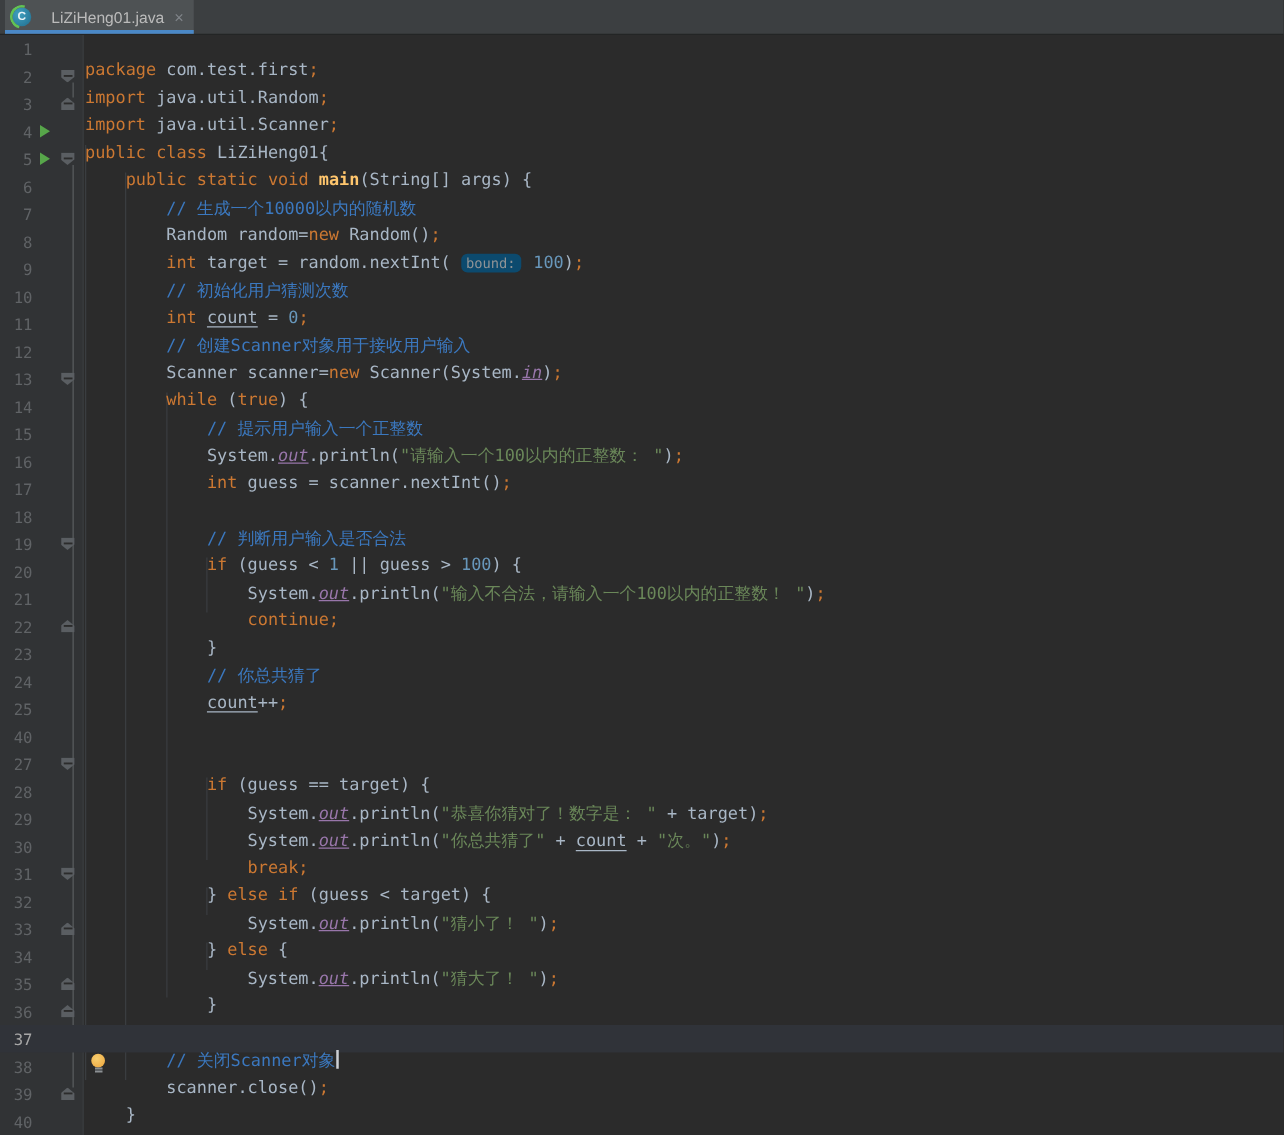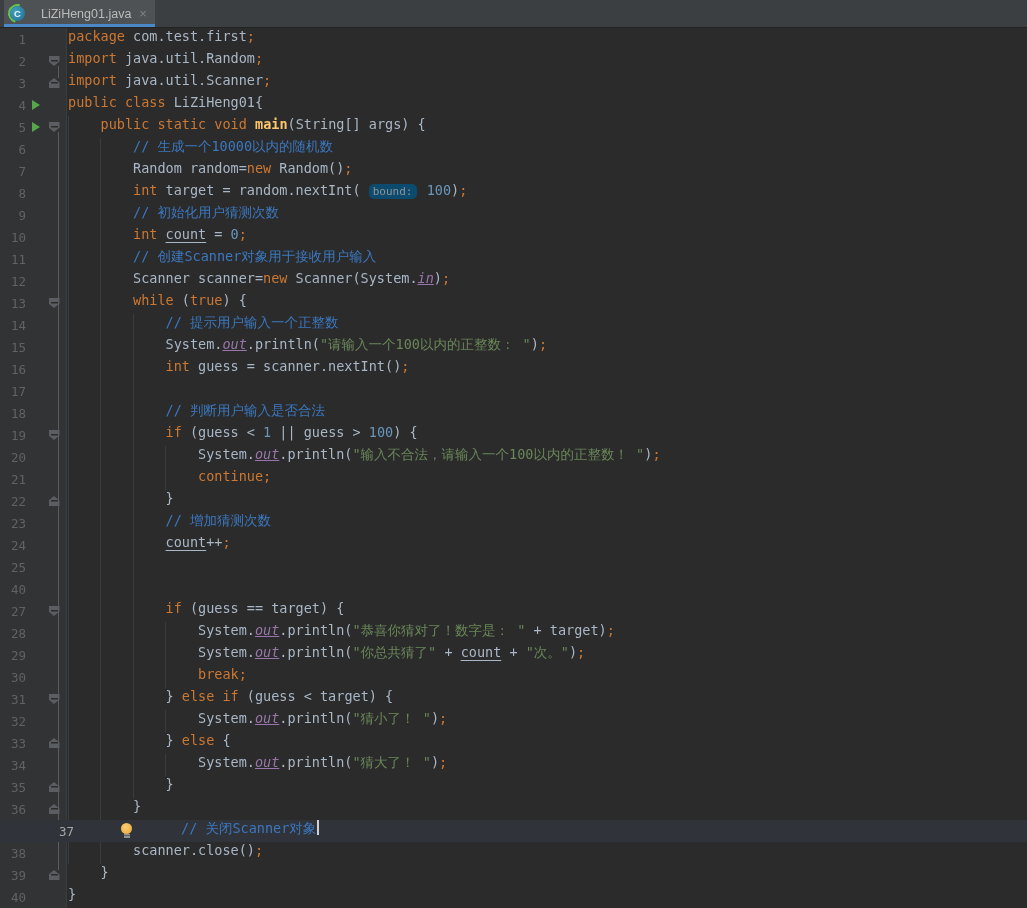--- a/index.html
+++ b/index.html
@@ -40,21 +40,21 @@
   
   .editor { position:relative; height:880px; overflow:hidden; }
   .editor::before {
     content:''; position:absolute; left:0; top:0; bottom:0; width:66px;
     background:#313335; border-right:1px solid #3a3d3f;
   }
   .guide { position:absolute; width:1px; background:#3a3d40; }
   .fold-connector { position:absolute; left:58px; width:1px; background:#595d5f; }
 
   .row { position:relative; display:flex; height:22px; line-height:22px; }
-  .row.cur { background:#303339;padding-left:48px; }
+  .row.cur { background:#303339; }
   .gutter { flex:0 0 66px; display:flex; align-items:center; }
   .ln {
     width:26px; text-align:right; color:#606366;
     font:12.5px "DejaVu Sans Mono",monospace; flex:0 0 26px;
   }
   .row.cur .ln { color:#a7a7a7; }
   .ann { flex:0 0 20px; display:flex; align-items:center; justify-content:center; }
   .foldc { flex:0 0 16px; display:flex; align-items:center; justify-content:center; }
 
   .run-arrow {
@@ -65,21 +65,21 @@
   .fold-mark {
     width:11px; height:10px; background:
       linear-gradient(#2b2b2b,#2b2b2b) center/7px 1.5px no-repeat, #5a5e62;
     cursor:pointer; position:relative; z-index:2;
   }
   .fold-down { clip-path:polygon(0 0,100% 0,100% 55%,50% 100%,0 55%); }
   .fold-up   { clip-path:polygon(50% 0,100% 45%,100% 100%,0 100%,0 45%); }
 
   .code {
     position:relative; padding-left:2px; white-space:pre;
-    font:13.5px "DejaVu Sans Mono",monospace; color:#a9b7c6;
+    font:13.5px "DejaVu Sans Mono",monospace; color:#a9b7c6;margin-top:20px;
   }
   .t-k { color:#cc7832; }
   .t-d { color:#a9b7c6; }
   .t-n { color:#6897bb; }
   .t-st { color:#6a8759; }
   .t-c { color:#3b78bf; }
   .t-f { color:#9876aa; font-style:italic;text-decoration:underline; }
   .t-m { color:#ffc66d; font-weight:bold; }
   .t-u { color:#a9b7c6; text-decoration:underline; text-underline-offset:3px; }
   .t-h {
@@ -314,21 +314,21 @@
           </div>
         </div>
         <div class="code"><span class="t-d">            }</span></div>
       </div>
       <div class="row">
         <div class="gutter">
           <span class="ln">23</span>
           <div class="ann"></div>
           <div class="foldc"></div>
         </div>
-        <div class="code"><span class="t-d">            </span><span class="t-c">// 增加猜测次数</span></div>
+        <div class="code"><span class="t-d">            </span><span class="t-c">// 你总共猜了</span></div>
       </div>
       <div class="row">
         <div class="gutter">
           <span class="ln">24</span>
           <div class="ann"></div>
           <div class="foldc"></div>
         </div>
         <div class="code"><span class="t-d">            </span><span class="t-u">count</span><span class="t-d">++</span><span class="t-k">;</span></div>
       </div>
       <div class="row">

